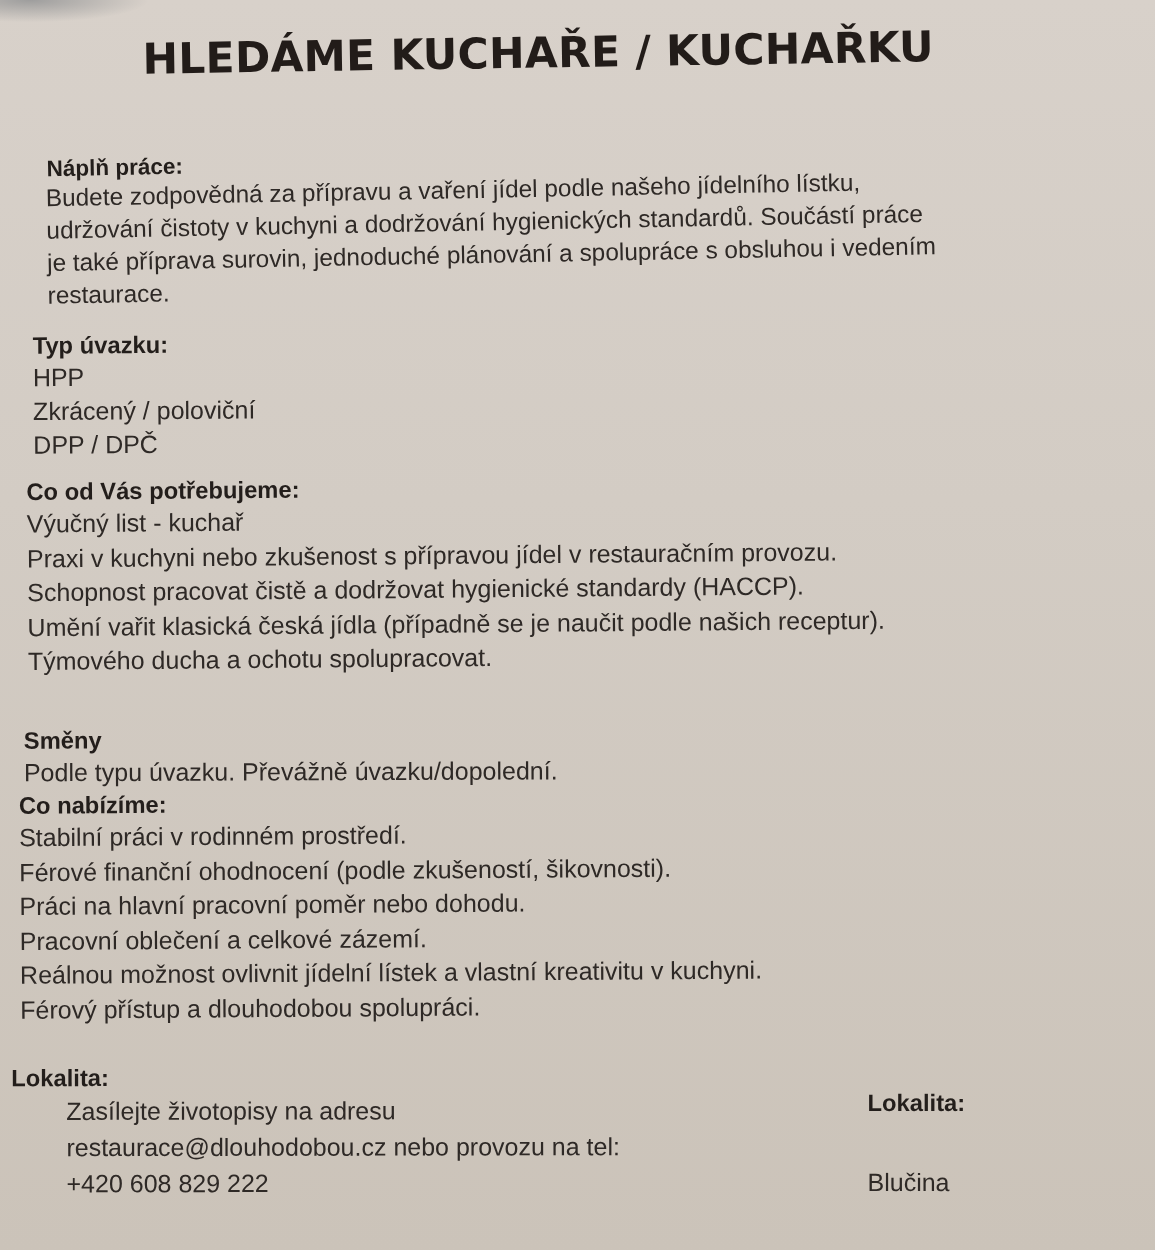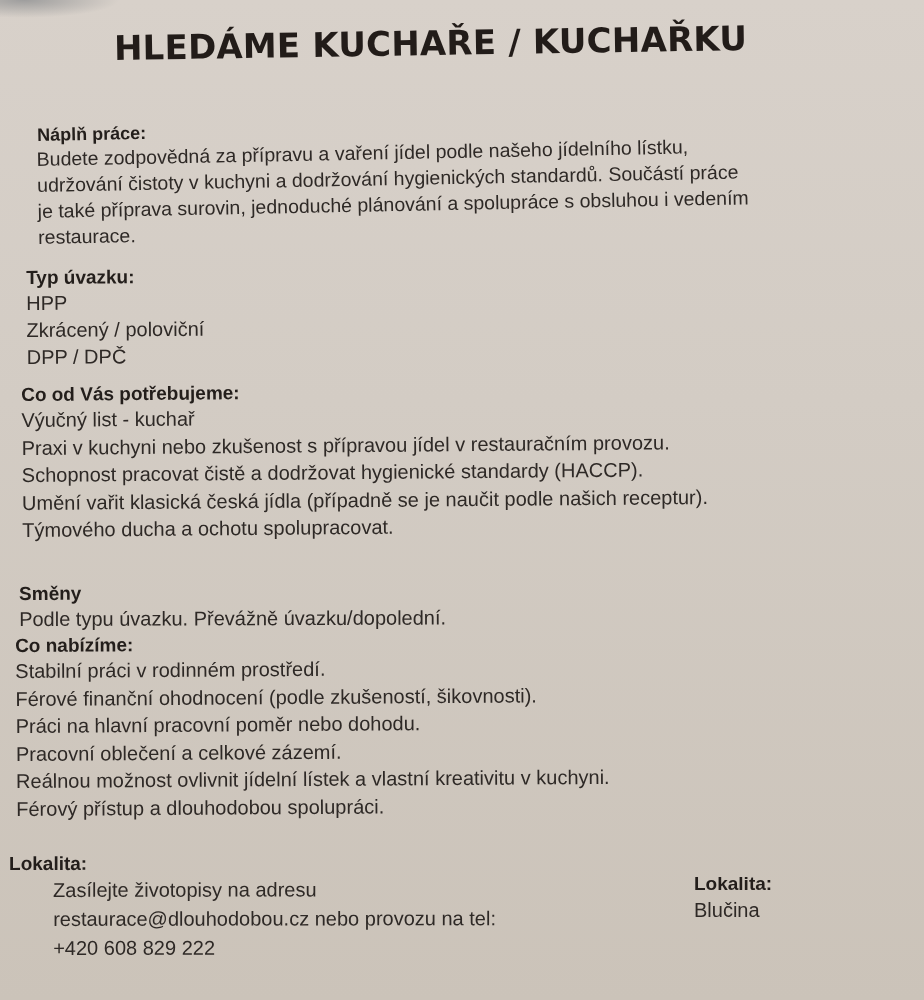--- a/index.html
+++ b/index.html
@@ -66,21 +66,21 @@
 
     .s-smeny { left: 19px; top: 582px; transform: rotate(-0.2deg); transform-origin: left top; }
 
     .s-nabizime { left: 15px; top: 634px; transform: rotate(-0.4deg); transform-origin: left top; }
     .s-nabizime .line { line-height: 27.5px; }
 
     .s-kontakt { left: 9px; top: 852px; transform: rotate(-0.1deg); transform-origin: left top; }
     .s-kontakt .line { line-height: 29px; margin-left: 44px; }
 
     .s-lokalita { left: 694px; top: 872px; }
-    .s-lokalita .line { line-height: 29px; }
+    .s-lokalita .line { line-height: 29px; margin-top: 37px; }
   </style>
 </head>
 <body>
 
 <div class="corner-shadow"></div>
 
 <div class="page">
 
   <div class="title">HLEDÁME KUCHAŘE / KUCHAŘKU</div>
 

